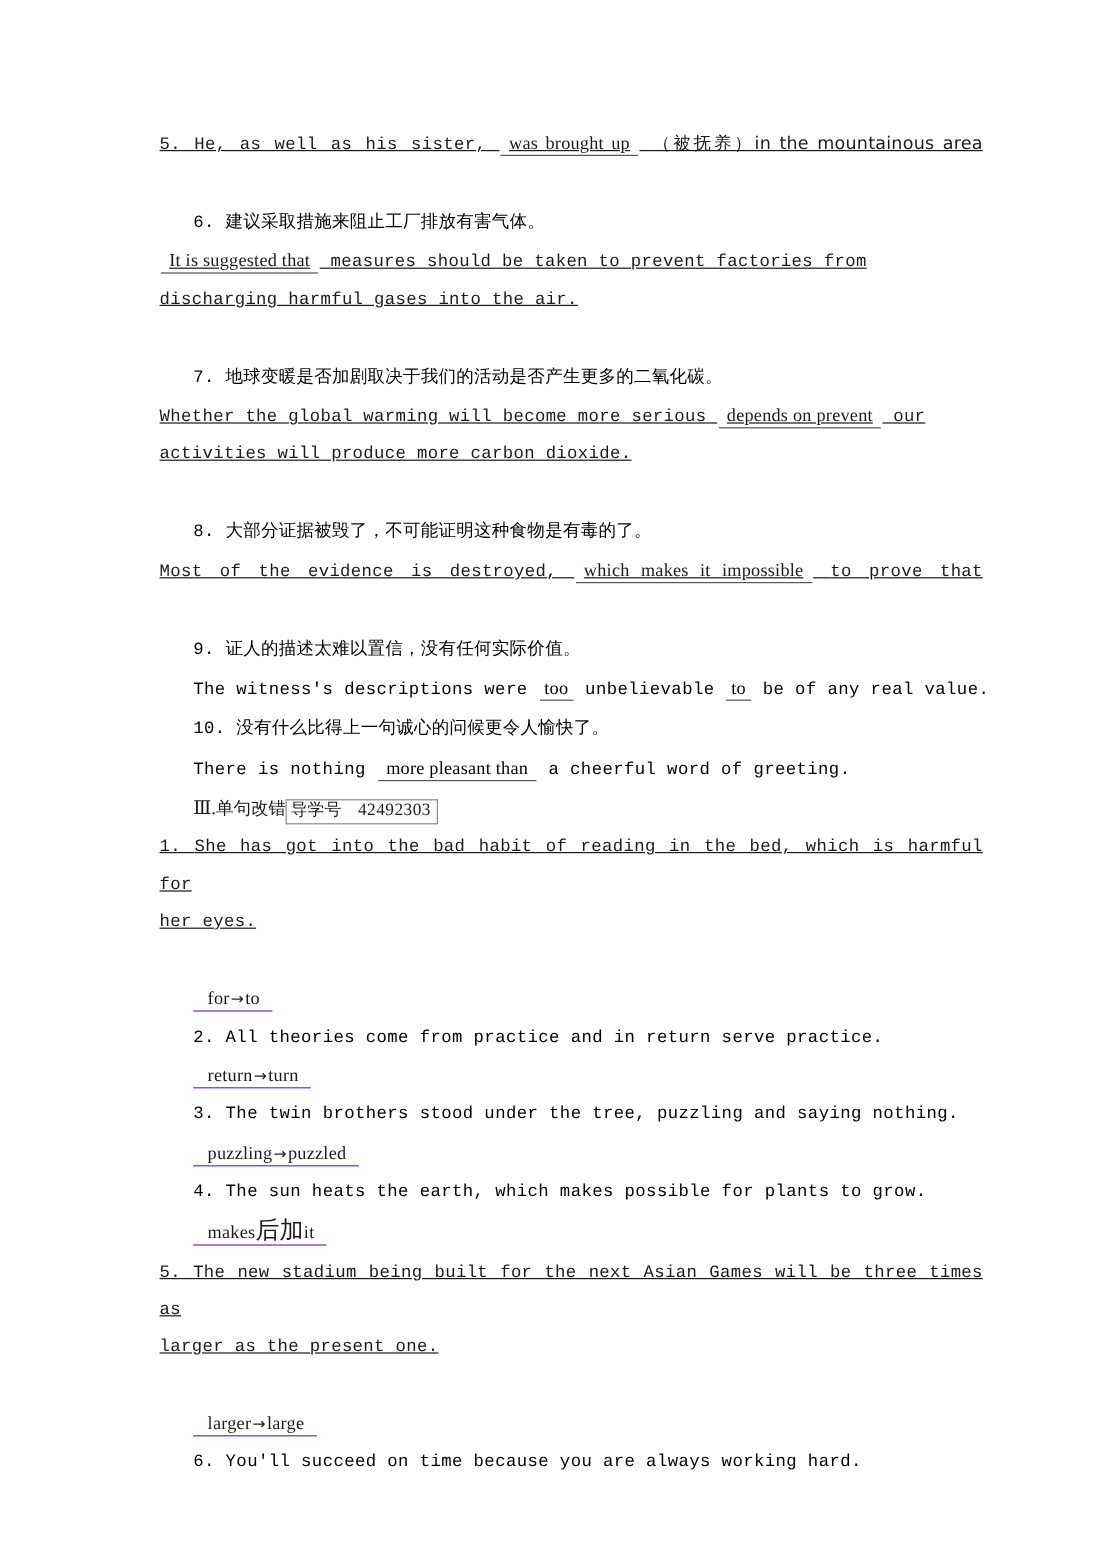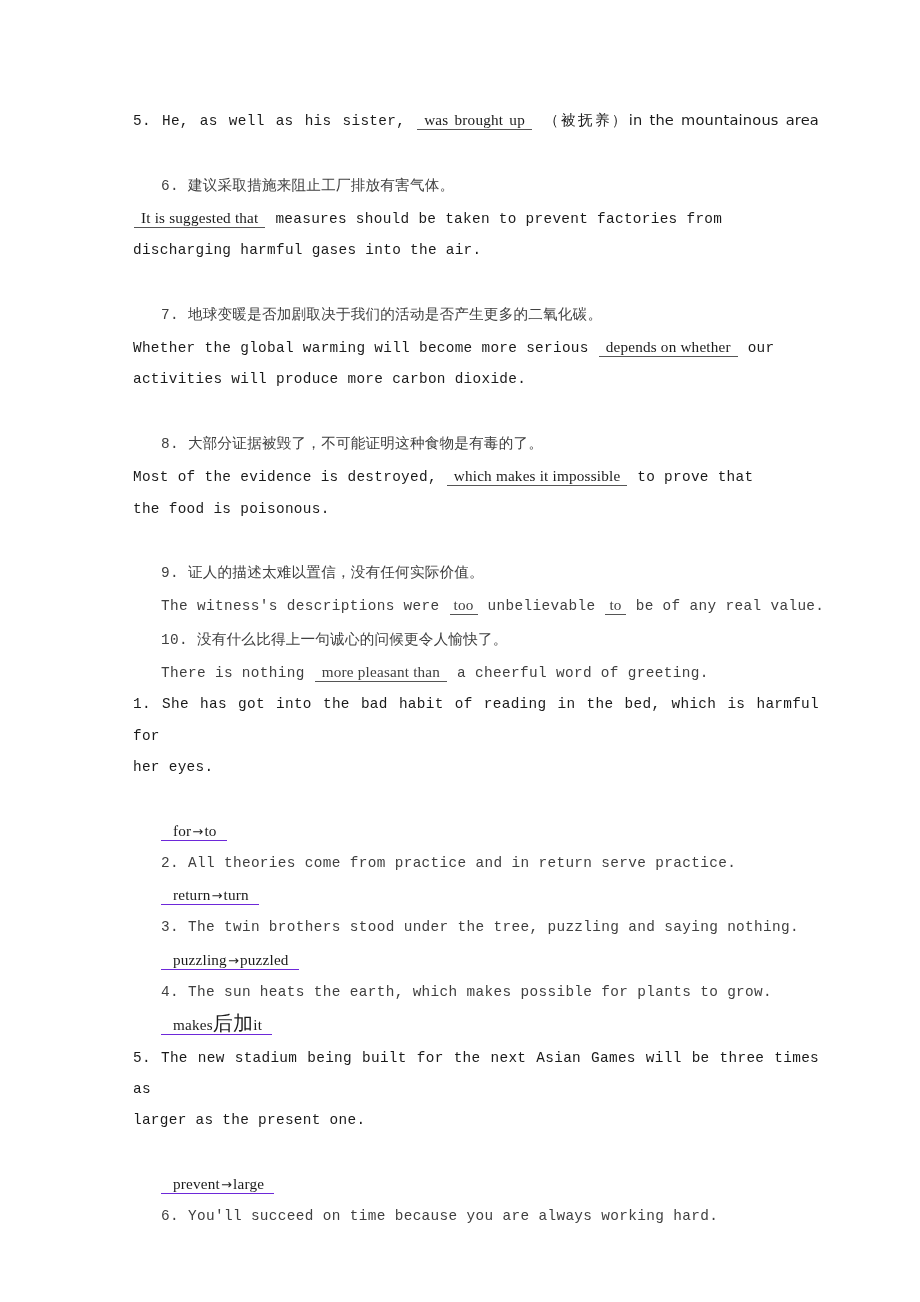--- a/index.html
+++ b/index.html
@@ -20,31 +20,32 @@
     left: 133px;
     top: 104px;
     width: 686px;
   }
   
   .line {
     font-size: 14.4px;
     line-height: 31.3px;
     letter-spacing: 0.35px;
     white-space: nowrap;
-    color: #404040;
+    color: #000000;
   }
   .line.indent { padding-left: 28px; }
 
   
   .jblock {
     font-size: 14.4px;
     line-height: 31.3px;
     letter-spacing: 0.3px;
     text-align: justify;
     color: #1a1a1a;
+    text-decoration: underline;
   }
   .jblock::after {
     content: "";
     display: inline-block;
     width: 100%;
   }
   .jblock .lastline {
     display: block;
     text-align: left;
     white-space: nowrap;
@@ -146,34 +147,33 @@
     <span>measures should be taken to prevent factories from</span>
     <span class="lastline">discharging harmful gases into the air.</span>
   </div>
 
   <div class="line indent">
     <span class="num-en">7.</span>
     <span class="cn">地球变暖是否加剧取决于我们的活动是否产生更多的二氧化碳。</span>
   </div>
   <div class="jblock">
     <span>Whether the global warming will become more serious</span>
-    <span class="blank">depends on whether</span>
+    <span class="blank">depends on prevent</span>
     <span>our</span>
     <span class="lastline">activities will produce more carbon dioxide.</span>
   </div>
 
   <div class="line indent">
     <span class="num-en">8.</span>
     <span class="cn">大部分证据被毁了，不可能证明这种食物是有毒的了。</span>
   </div>
   <div class="jblock">
     <span>Most of the evidence is destroyed,</span>
     <span class="blank">which makes it impossible</span>
     <span>to prove that</span>
-    <span class="lastline">the food is poisonous.</span>
   </div>
 
   <div class="line indent">
     <span class="num-en">9.</span>
     <span class="cn">证人的描述太难以置信，没有任何实际价值。</span>
   </div>
   <div class="line indent">
     <span>The witness's descriptions were</span>
     <span class="blank tight">too</span>
     <span>unbelievable</span>
@@ -184,20 +184,23 @@
   <div class="line indent">
     <span class="num-en">10.</span>
     <span class="cn">没有什么比得上一句诚心的问候更令人愉快了。</span>
   </div>
   <div class="line indent">
     <span>There is nothing</span>
     <span class="blank">more pleasant than</span>
     <span>a cheerful word of greeting.</span>
   </div>
 
+  <div class="sec">
+    <span class="roman">Ⅲ.</span><span class="sec-title">单句改错</span><span class="badge"><span class="lbl">导学号</span><span class="num">42492303</span></span>
+  </div>
 
   <div class="jblock">
     <span class="num-en">1.</span>
     <span>She has got into the bad habit of reading in the bed, which is harmful for</span>
     <span class="lastline">her eyes.</span>
   </div>
   <div class="fixline">
     <span class="fix"><span>for</span><span class="arrow">→</span><span>to</span></span>
   </div>
 
@@ -224,21 +227,21 @@
   <div class="fixline">
     <span class="fix"><span>makes</span><span class="cn">后加</span><span>it</span></span>
   </div>
 
   <div class="jblock">
     <span class="num-en">5.</span>
     <span>The new stadium being built for the next Asian Games will be three times as</span>
     <span class="lastline">larger as the present one.</span>
   </div>
   <div class="fixline">
-    <span class="fix"><span>prevent</span><span class="arrow">→</span><span>large</span></span>
+    <span class="fix"><span>larger</span><span class="arrow">→</span><span>large</span></span>
   </div>
 
   <div class="line indent">
     <span class="num-en">6.</span>
     <span>You'll succeed on time because you are always working hard.</span>
   </div>
   <div class="fixline">
     
   </div>
 

